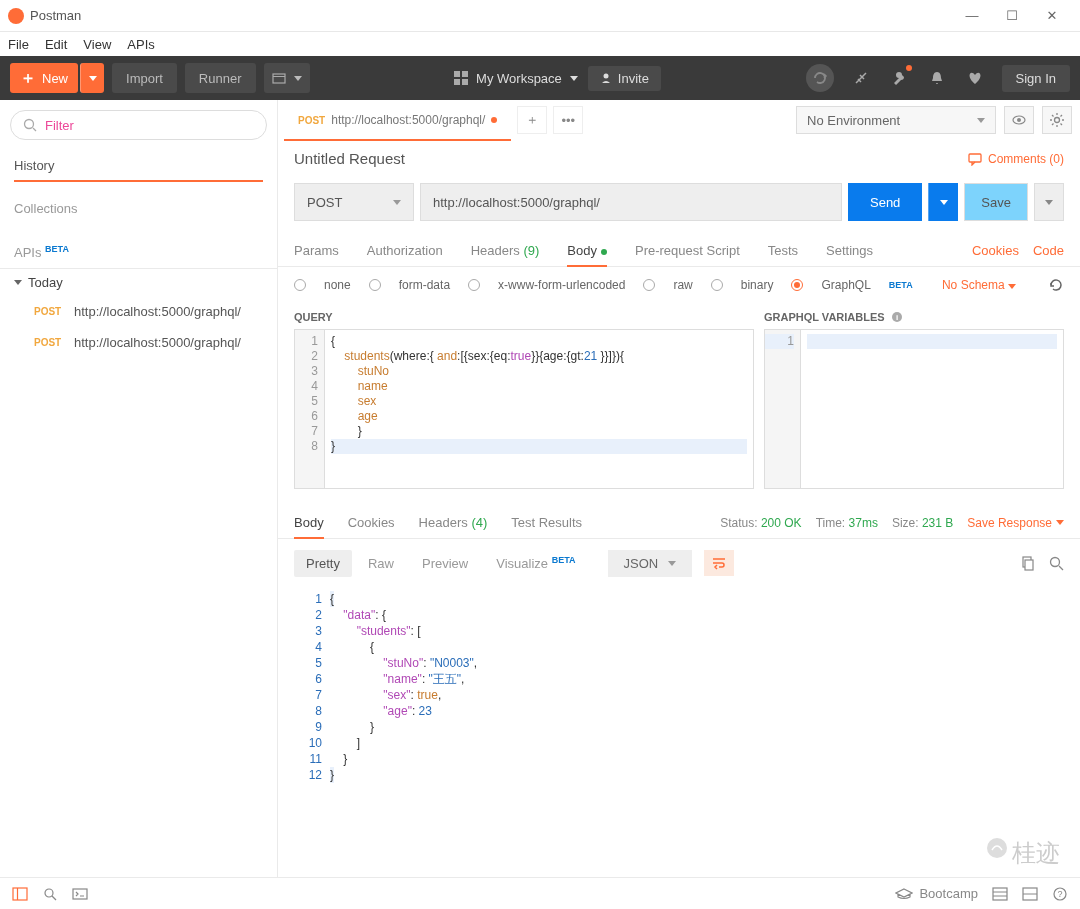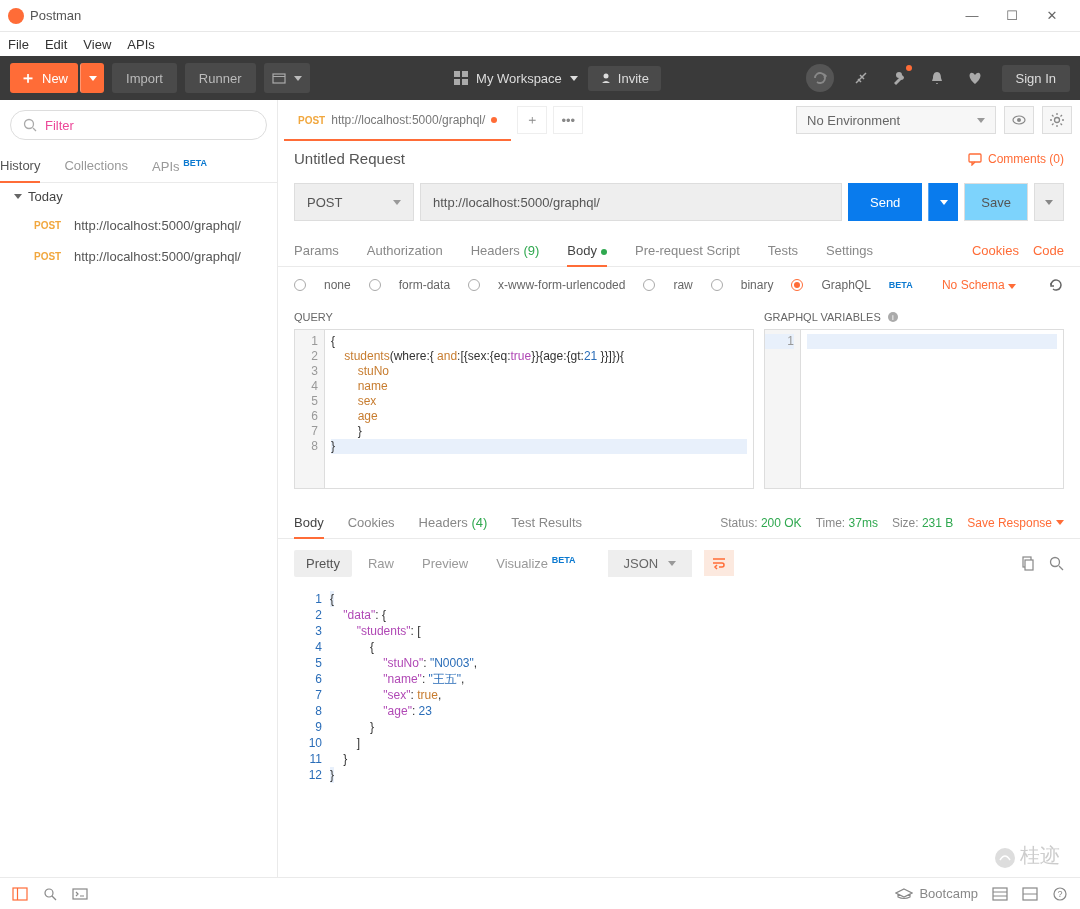--- a/index.html
+++ b/index.html
@@ -31,21 +31,21 @@
 .tool-icon { width: 22px; height: 22px; display: flex; align-items: center; justify-content: center; position: relative; }
 .badge-dot { position: absolute; top: -2px; right: -2px; width: 6px; height: 6px; background: #ff6c37; border-radius: 50%; }
 .signin-btn { background: #4a4a4a; color: #ddd; padding: 6px 14px; border-radius: 3px; }
 
 
 .main { display: flex; height: calc(909px - 32px - 24px - 44px - 32px); }
 
 
 .sidebar { width: 278px; border-right: 1px solid #eaeaea; display: flex; flex-direction: column; }
 .filter-box { margin: 10px; border: 1px solid #ddd; border-radius: 15px; height: 30px; display: flex; align-items: center; padding: 0 12px; gap: 8px; color: #ec4899; }
-.side-tabs { display: flex; padding: 0 0; gap: 24px; border-bottom: 1px solid #eaeaea; }
+.side-tabs { display: flex; padding: 0 14px; gap: 12px; border-bottom: 1px solid #eaeaea; flex-direction: column; }
 .side-tab { padding: 8px 0; color: #999; position: relative; }
 .side-tab.active { color: #555; font-weight: 500; }
 .side-tab.active::after { content: ""; position: absolute; bottom: -1px; left: 0; right: 0; height: 2px; background: #ff6c37; }
 .beta { color: #0b79d0; font-size: 9px; font-weight: bold; vertical-align: super; }
 .save-resp-row { display: flex; align-items: center; padding: 10px 14px; gap: 8px; color: #777; }
 .toggle { width: 28px; height: 14px; background: #ddd; border-radius: 7px; position: relative; }
 .toggle::after { content: ""; position: absolute; width: 12px; height: 12px; background: #fff; border-radius: 50%; top: 1px; left: 1px; box-shadow: 0 1px 2px rgba(0,0,0,0.2); }
 .save-resp-row .clear { margin-left: auto; color: #777; }
 .today-header { display: flex; align-items: center; padding: 6px 14px; gap: 6px; color: #444; cursor: pointer; }
 .hist-item { display: flex; align-items: center; padding: 8px 14px 8px 34px; gap: 10px; }
@@ -94,21 +94,21 @@
 .body-types { display: flex; padding: 10px 16px; gap: 18px; align-items: center; color: #666; font-size: 12px; }
 .radio { width: 12px; height: 12px; border: 1.5px solid #aaa; border-radius: 50%; display: inline-flex; align-items: center; justify-content: center; }
 .radio.checked::after { content: ""; width: 6px; height: 6px; background: #ff6c37; border-radius: 50%; }
 .radio.checked { border-color: #ff6c37; }
 .body-types .schema { margin-left: auto; color: #ff6c37; }
 .refresh-icon { margin-left: 14px; color: #888; }
 
 
 .query-area { display: flex; padding: 0 16px 10px; gap: 10px; }
 .query-box { flex: 1; }
-.query-label { color: #666; font-size: 11px; font-weight: normal; padding: 8px 0 6px; display: flex; align-items: center; gap: 6px; }
+.query-label { color: #666; font-size: 11px; font-weight: bold; padding: 8px 0 6px; display: flex; align-items: center; gap: 6px; }
 .code-editor { border: 1px solid #ddd; height: 160px; font-family: Consolas, monospace; font-size: 12px; display: flex; }
 .gutter { background: #f5f5f5; border-right: 1px solid #ddd; width: 30px; text-align: right; color: #999; padding: 4px 6px 0 0; line-height: 15px; }
 .gutter.wide { width: 36px; }
 .code-lines { padding: 4px 6px; line-height: 15px; flex: 1; white-space: pre; }
 .code-lines .hl { background: #e8f0fb; display: inline-block; width: 100%; }
 .kw-orange { color: #c77c2f; }
 .kw-mag { color: #b048b5; }
 .kw-num { color: #2a6db8; }
 .vars-box .code-editor { height: 160px; }
 .vars-box { width: 300px; }
@@ -140,21 +140,21 @@
 .j-bool { color: #c77c2f; }
 .j-num { color: #2a6db8; }
 .resp-code .hl-line { background: #e8f0fb; display: inline-block; }
 
 
 .statusbar { position: absolute; bottom: 0; left: 0; right: 0; height: 32px; border-top: 1px solid #eaeaea; display: flex; align-items: center; padding: 0 12px; gap: 14px; color: #888; background: #fff; }
 .statusbar .sb-icon { width: 16px; height: 16px; display: flex; align-items: center; justify-content: center; }
 .statusbar .right { margin-left: auto; display: flex; align-items: center; gap: 14px; }
 
 
-.watermark { position: absolute; bottom: 40px; right: 20px; color: #ccc; font-size: 20px; display: flex; align-items: flex-end; gap: 4px; }
+.watermark { position: absolute; bottom: 40px; right: 20px; color: #ccc; font-size: 24px; display: flex; align-items: flex-start; gap: 4px; }
 
 svg { display: block; }
 .caret-down { width: 0; height: 0; border-left: 4px solid transparent; border-right: 4px solid transparent; border-top: 5px solid currentColor; display: inline-block; }
 </style>
 </head>
 <body>
 
 <div class="titlebar">
   <div class="logo"></div>
   <div class="title">Postman</div>

